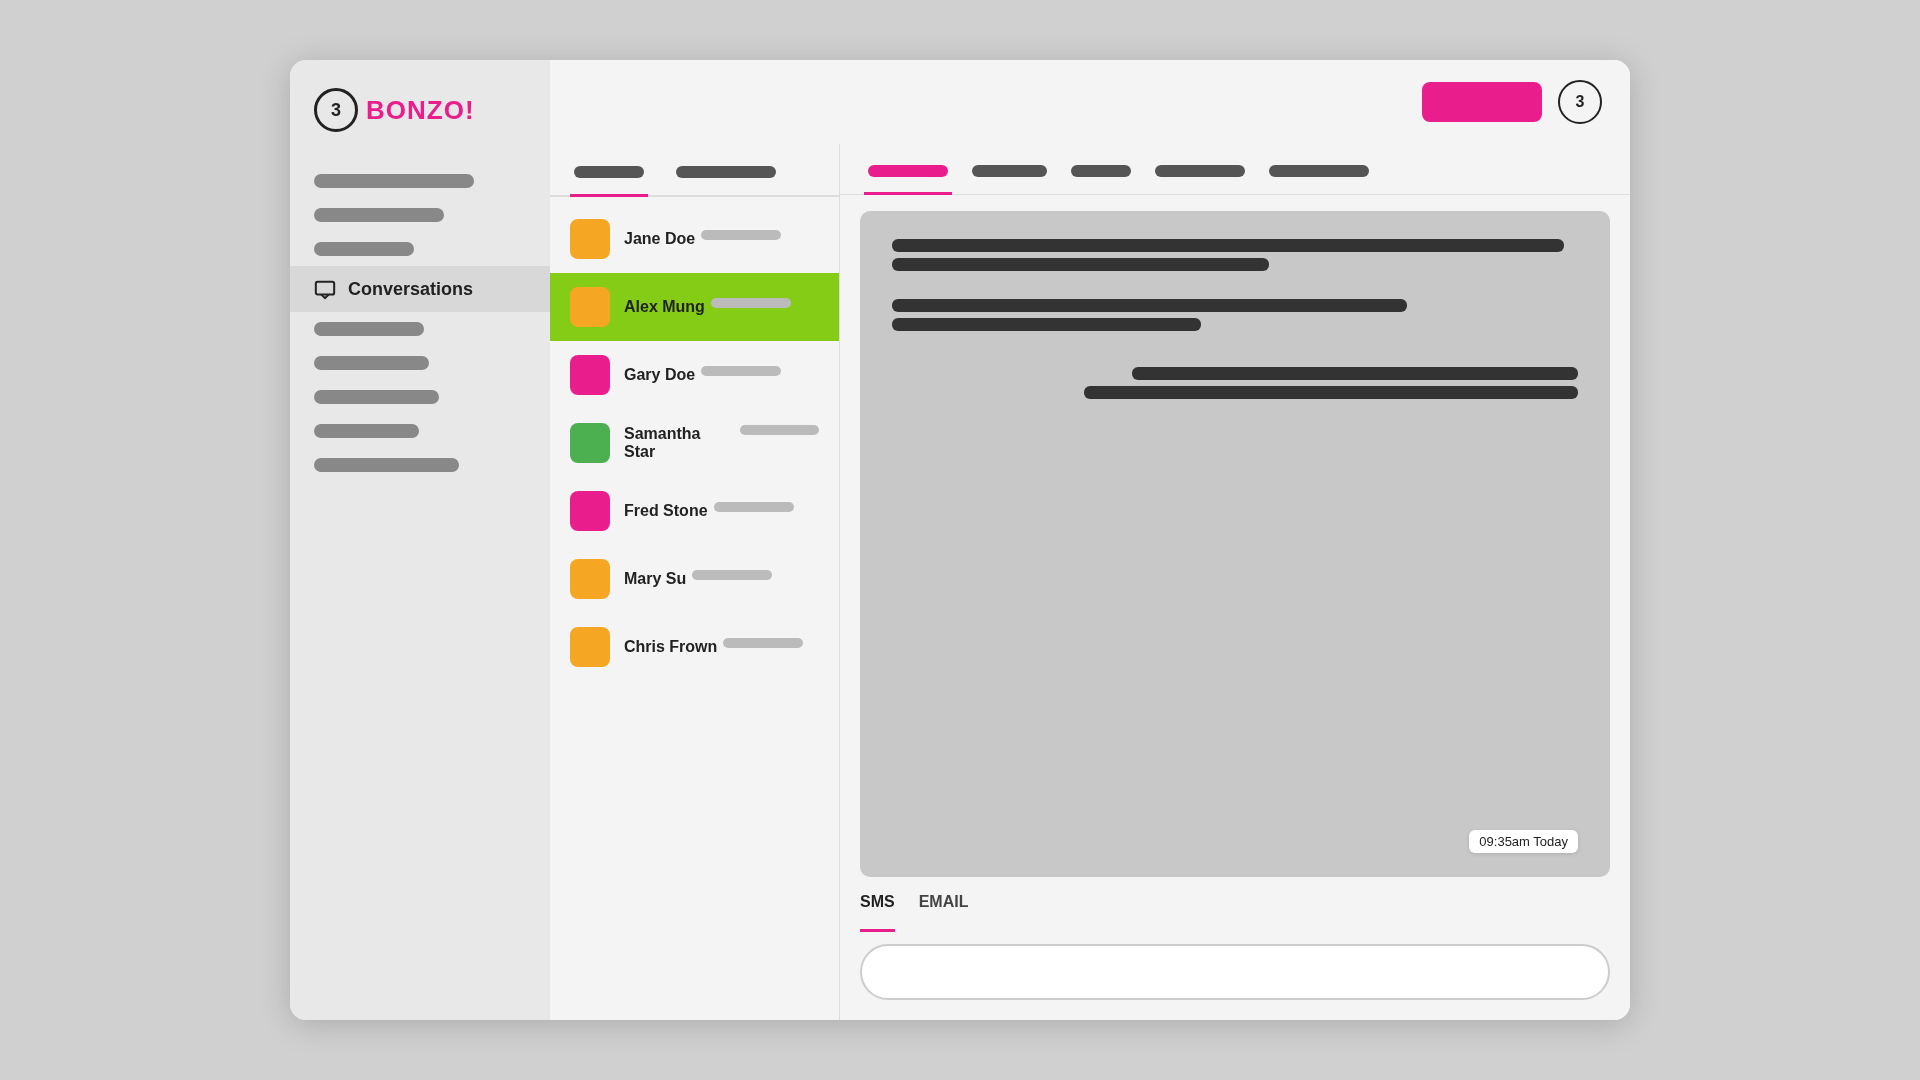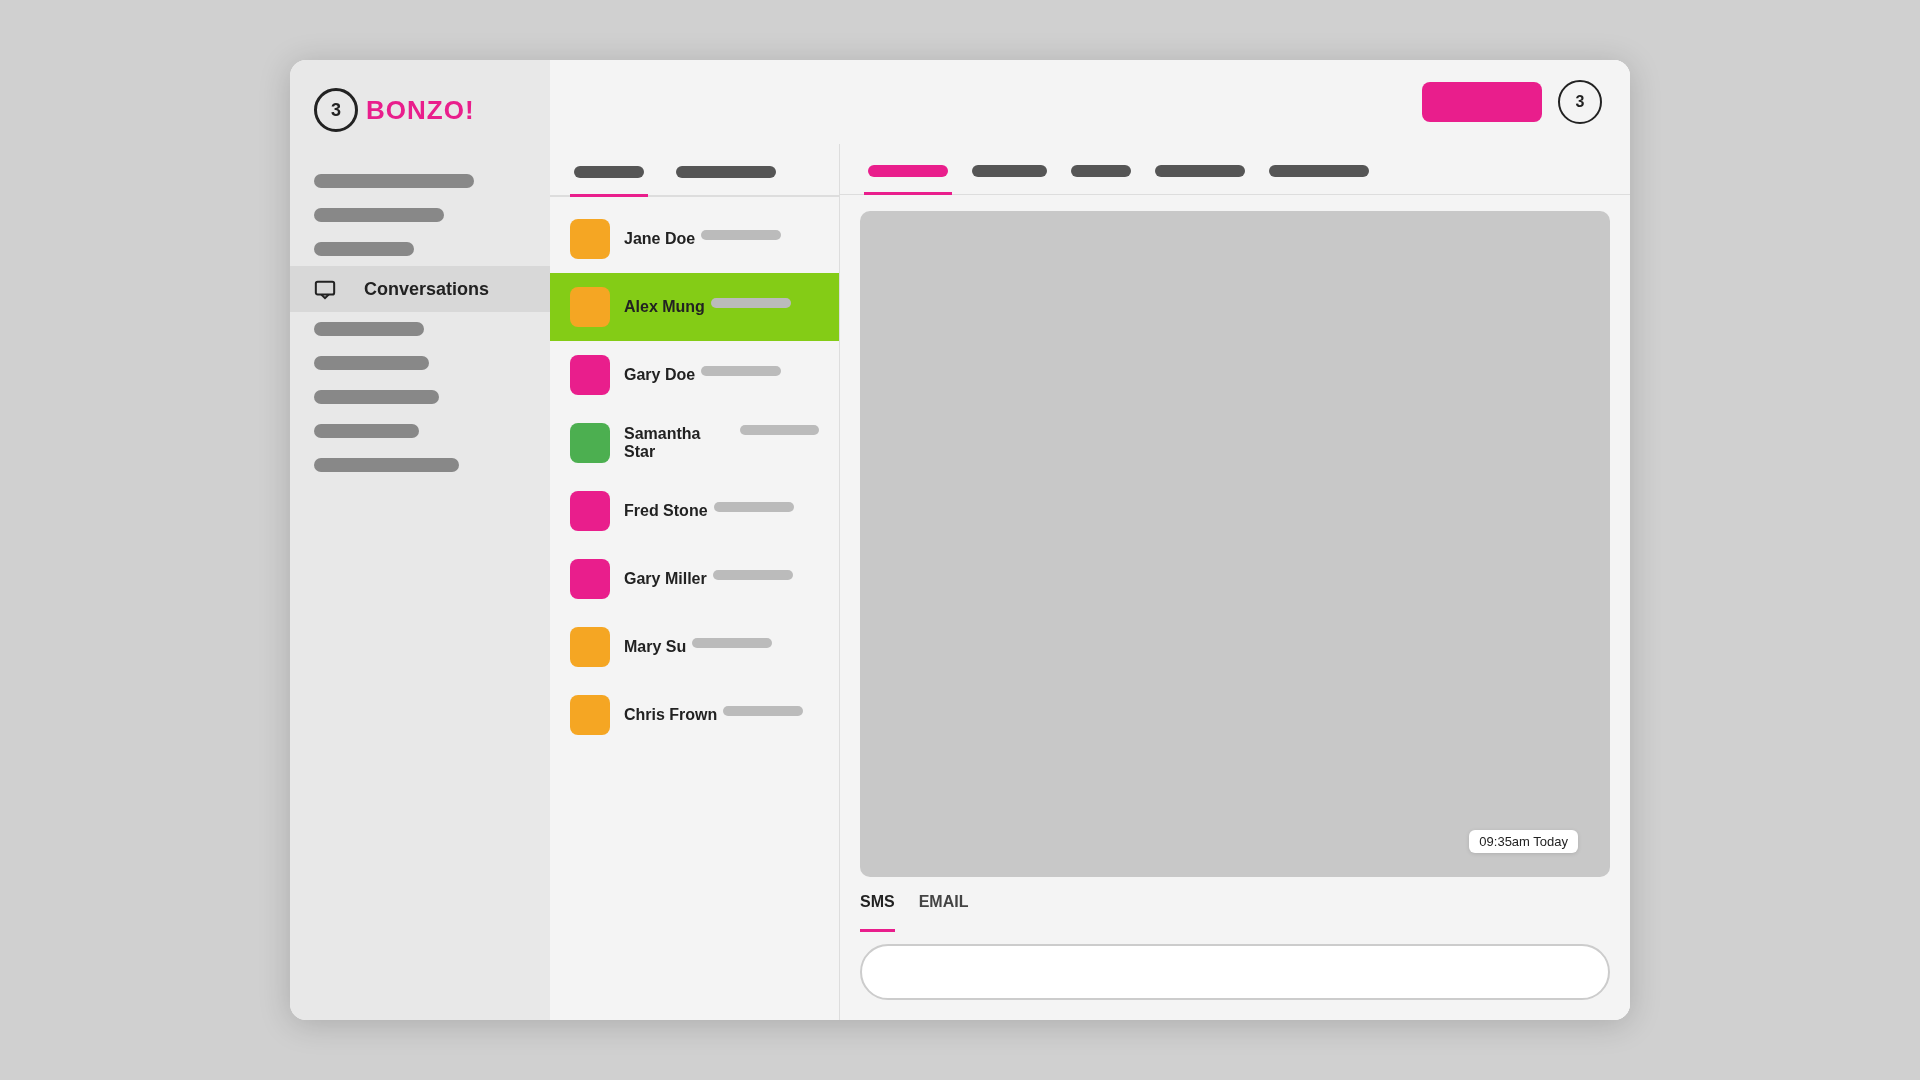--- a/index.html
+++ b/index.html
@@ -69,21 +69,21 @@
       background: #888;
       border-radius: 7px;
       margin: 10px 24px;
     }
     .sidebar-bar.long { width: 160px; }
     .sidebar-bar.medium { width: 130px; }
     .sidebar-bar.short { width: 100px; }
     .sidebar-item-conversations {
       display: flex;
       align-items: center;
-      gap: 28px;
+      gap: 12px;
       padding: 12px 24px;
       background: #d8d8d8;
       cursor: pointer;
     }
     .conversations-icon {
       width: 22px;
       height: 22px;
       color: #222;
     }
     .conversations-label {
@@ -248,21 +248,21 @@
     .conv-tab-bar.dark3 { width: 90px; }
     .conv-tab-bar.dark4 { width: 100px; }
     
     .messages-area {
       flex: 1;
       background: #c8c8c8;
       margin: 16px 20px 16px 20px;
       border-radius: 10px;
       padding: 28px 32px;
       display: flex;
-      flex-direction: row;
+      flex-direction: column;
       gap: 18px;
       overflow-y: auto;
       position: relative;
     }
     .message-bubble {
       display: flex;
       flex-direction: column;
       gap: 6px;
     }
     .msg-bar {
@@ -401,27 +401,20 @@
           </div>
 
           <div class="contact-item">
             <div class="contact-avatar" style="background:#e91e8c;"></div>
             <div class="contact-info">
               <span class="contact-name">Fred Stone</span>
               <div class="contact-preview-bar"></div>
             </div>
           </div>
 
-          <div class="contact-item">
-            <div class="contact-avatar" style="background:#e91e8c;"></div>
-            <div class="contact-info">
-              <span class="contact-name">Gary Miller</span>
-              <div class="contact-preview-bar"></div>
-            </div>
-          </div>
 
           <div class="contact-item">
             <div class="contact-avatar" style="background:#f5a623;"></div>
             <div class="contact-info">
               <span class="contact-name">Mary Su</span>
               <div class="contact-preview-bar"></div>
             </div>
           </div>
 
           <div class="contact-item">

